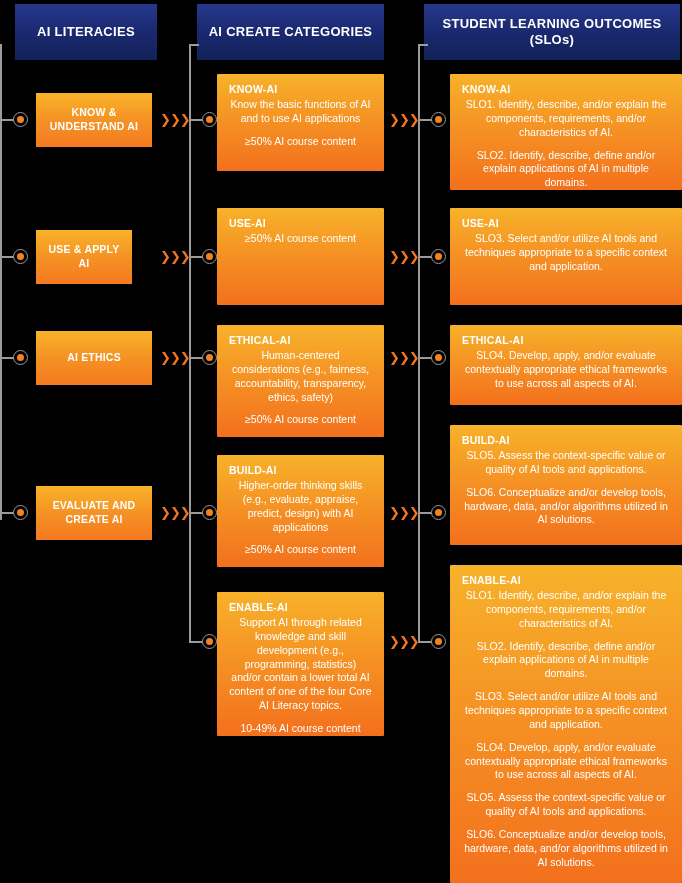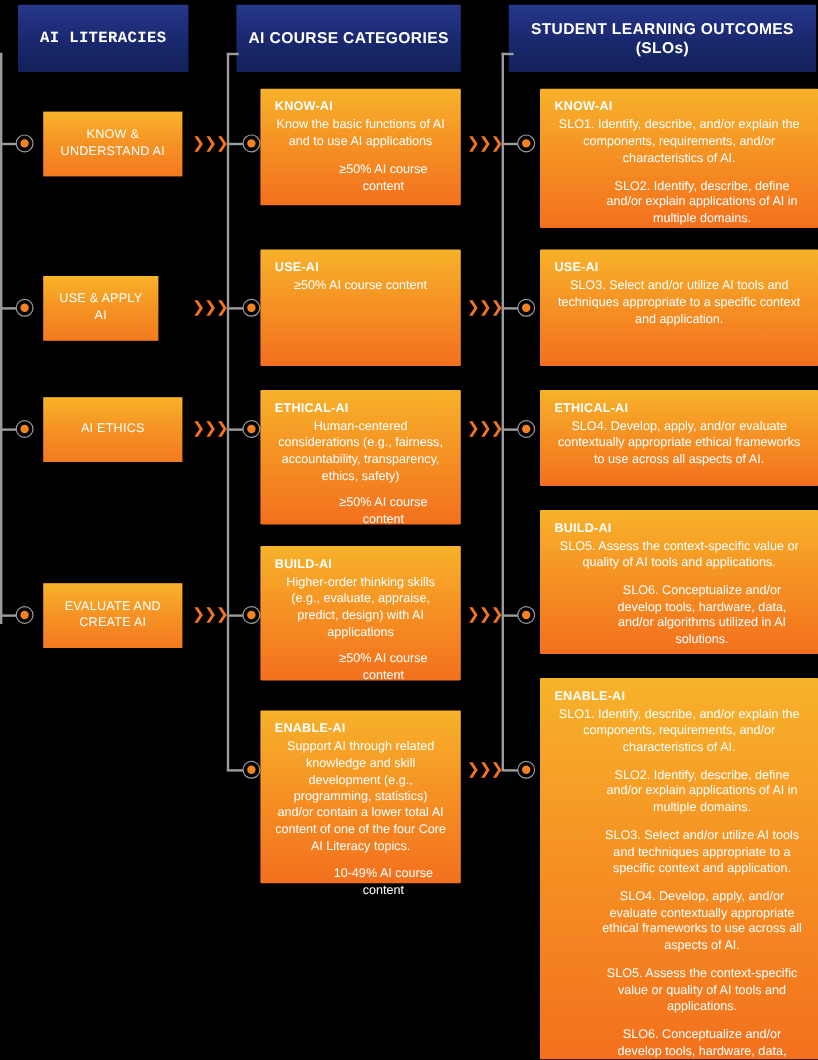--- a/index.html
+++ b/index.html
@@ -47,28 +47,28 @@
     letter-spacing: 0.2px;
     margin-bottom: 3px;
     color: #ffffff;
   }
   .card p {
     font-size: 10.5px;
     line-height: 1.32;
     color: #ffffff;
     text-align: center;
   }
-  .card p + p { margin-top: 9px; margin-left: 38px; }
+  .card p + p { margin-top: 9px; }
 
   
   .lit {
     position: absolute;
     background: linear-gradient(180deg, #f8b329 0%, #f59224 50%, #f47a20 100%);
     color: #ffffff;
-    font-weight: normal;
+    font-weight: bold;
     font-size: 10.5px;
     line-height: 1.3;
     letter-spacing: 0.2px;
     text-align: center;
     display: flex;
     align-items: center;
     justify-content: center;
     padding: 4px 8px;
   }
 
@@ -116,26 +116,26 @@
     line-height: 1;
     letter-spacing: -2px;
     font-family: "DejaVu Sans", sans-serif;
   }
 </style>
 </head>
 <body>
 
 <div id="stage">
 
-  <div class="hdr" style="left:15px; top:4px; width:142px; height:56px;font-family:Liberation Mono, monospace;">
+  <div class="hdr" style="left:15px; top:4px; width:142px; height:56px;">
     <span>AI LITERACIES</span>
   </div>
 
   <div class="hdr" style="left:197px; top:4px; width:187px; height:56px;">
-    <span>AI COURSE CATEGORIES</span>
+    <span>AI CREATE CATEGORIES</span>
   </div>
 
   <div class="hdr" style="left:424px; top:4px; width:256px; height:56px;">
     <span>STUDENT LEARNING OUTCOMES (SLOs)</span>
   </div>
 
   <div class="vline" style="left:0px; top:44px; height:476px;"></div>
 
   <div class="vline" style="left:189px; top:44px; height:598px;"></div>
   <div class="hline" style="left:189px; top:44px; width:10px;"></div>

